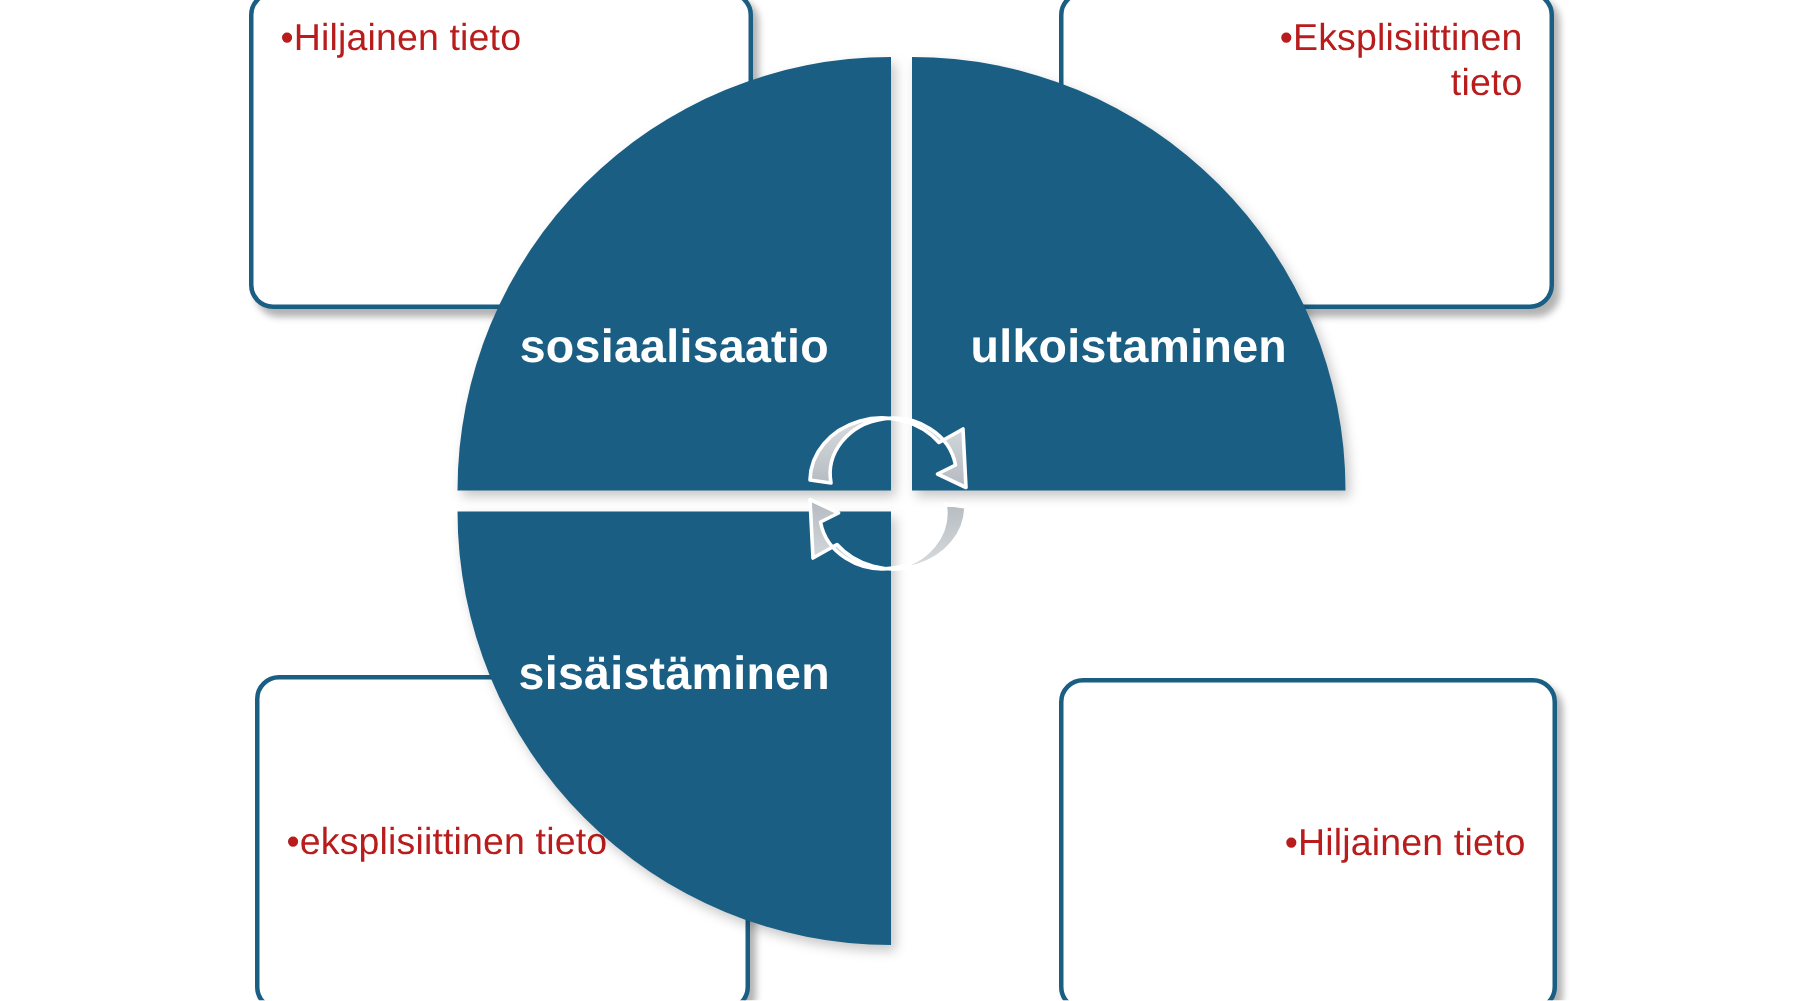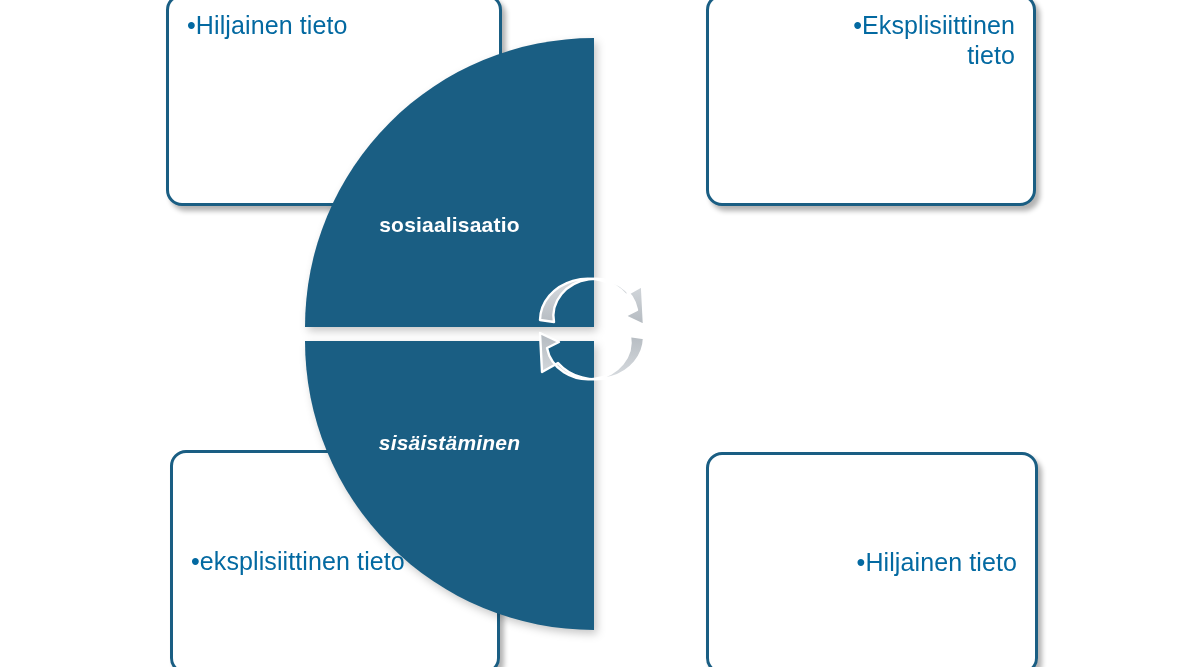--- a/index.html
+++ b/index.html
@@ -27,21 +27,21 @@
     border: 3px solid #1A5E83;
     border-radius: 16px;
     box-shadow: 4px 5px 5px rgba(0,0,0,0.30);
     display: flex;
     padding: 14px 18px;
     z-index: 5;
   }
   .box-text {
     font-size: 25px;
     line-height: 1.18;
-    color: #0369a1;
+    color: #b91c1c;
     letter-spacing: 0.1px;
     white-space: pre-line;
   }
 
   #box-tl {
     left: 166px;  top: -6px;
     width: 336px; height: 212px;
     align-items: flex-start;
     justify-content: flex-start;
   }
@@ -87,30 +87,30 @@
   }
   #quad-tl { left: 0;     top: 0;     border-radius: 289px 0 0 0; }
   #quad-tr { left: 303px; top: 0;     border-radius: 0 289px 0 0; }
   #quad-bl { left: 0;     top: 303px; border-radius: 0 0 0 289px; }
   #quad-br { left: 303px; top: 303px; border-radius: 0 0 289px 0; }
 
   .quad-label {
     position: absolute;
     width: 100%;
     text-align: center;
-    font-size: 21px;
+    font-size: 31px;
     font-weight: bold;
     color: #ffffff;
     letter-spacing: 0.2px;
     white-space: nowrap;
   }
   #quad-tl .quad-label,
   #quad-tr .quad-label { top: 175px; }
   #quad-bl .quad-label,
-  #quad-br .quad-label { top: 90px; font-style: italic; }
+  #quad-br .quad-label { top: 90px; }
 
   
   #cycle-arrows {
     position: absolute;
     left: 530px;
     top: 268px;
     width: 140px;
     height: 124px;
     z-index: 20;
     pointer-events: none;
@@ -136,20 +136,23 @@
   <div class="box" id="box-br">
     <div class="box-text">•Hiljainen tieto</div>
   </div>
 
   <div id="circle-wrap">
 
     <div class="quadrant" id="quad-tl">
       <span class="quad-label">sosiaalisaatio</span>
     </div>
 
+    <div class="quadrant" id="quad-tr">
+      <span class="quad-label">ulkoistaminen</span>
+    </div>
 
     <div class="quadrant" id="quad-bl">
       <span class="quad-label">sisäistäminen</span>
     </div>
 
 
   </div>
 
   <svg id="cycle-arrows" viewBox="0 0 140 124">
     <defs>

